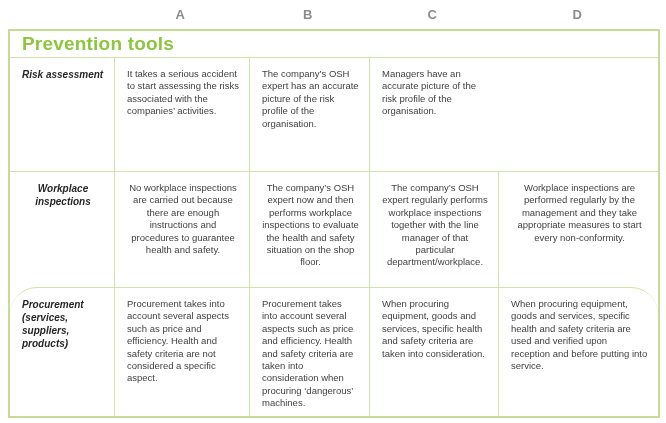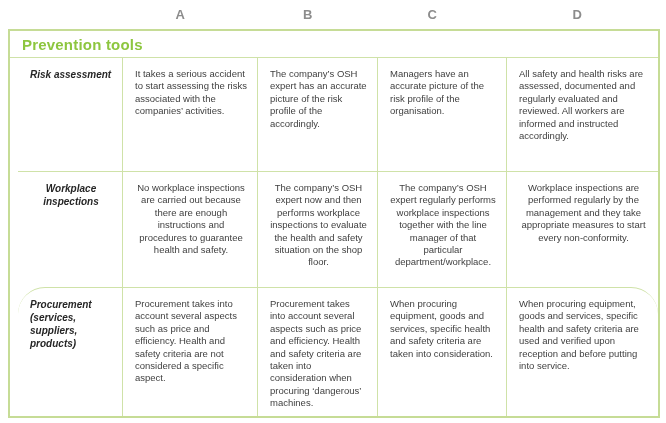--- a/index.html
+++ b/index.html
@@ -43,27 +43,26 @@
     height: 27px;
     display: flex;
     align-items: center;
     padding-left: 12px;
     border-bottom: 1px solid #cfe2a8;
     box-sizing: border-box;
   }
   .section-title {
     color: #8dc63f;
     font-weight: bold;
-    font-size: 15px;
+    font-size: 19px;
     letter-spacing: 0.2px;
   }
   .trow {
     display: grid;
     grid-template-columns: 104px 135px 120px 129px 1fr;
-    margin-left: 8px;
   }
   .trow + .trow {
     border-top: 1px solid #cfe2a8;
   }
   .trow.r1 { min-height: 113px; }
   .trow.r2 { min-height: 115px; text-align: center; }
   .trow.r3 { min-height: 127px; border-radius: 27px; }
   .cell {
     padding: 10px 10px 6px 12px;
     box-sizing: border-box;
@@ -97,23 +96,22 @@
 
   <div class="matrix">
 
     <div class="section-title-row">
       <span class="section-title">Prevention tools</span>
     </div>
 
     <div class="trow r1">
       <div class="cell row-label">Risk assessment</div>
       <div class="cell">It takes a serious accident to start assessing the risks associated with the companies’ activities.</div>
-      <div class="cell">The company’s OSH expert has an accurate picture of the risk profile of the accordingly.</div>
+      <div class="cell">The company’s OSH expert has an accurate picture of the risk profile of the organisation.</div>
       <div class="cell">Managers have an accurate picture of the risk profile of the organisation.</div>
-      <div class="cell">All safety and health risks are assessed, documented and regularly evaluated and reviewed. All workers are informed and instructed accordingly.</div>
     </div>
 
     <div class="trow r2">
       <div class="cell row-label">Workplace inspections</div>
       <div class="cell">No workplace inspections are carried out because there are enough instructions and procedures to guarantee health and safety.</div>
       <div class="cell">The company’s OSH expert now and then performs workplace inspections to evaluate the health and safety situation on the shop floor.</div>
       <div class="cell">The company’s OSH expert regularly performs workplace inspections together with the line manager of that particular department/workplace.</div>
       <div class="cell">Workplace inspections are performed regularly by the management and they take appropriate measures to start every non-conformity.</div>
     </div>
 

